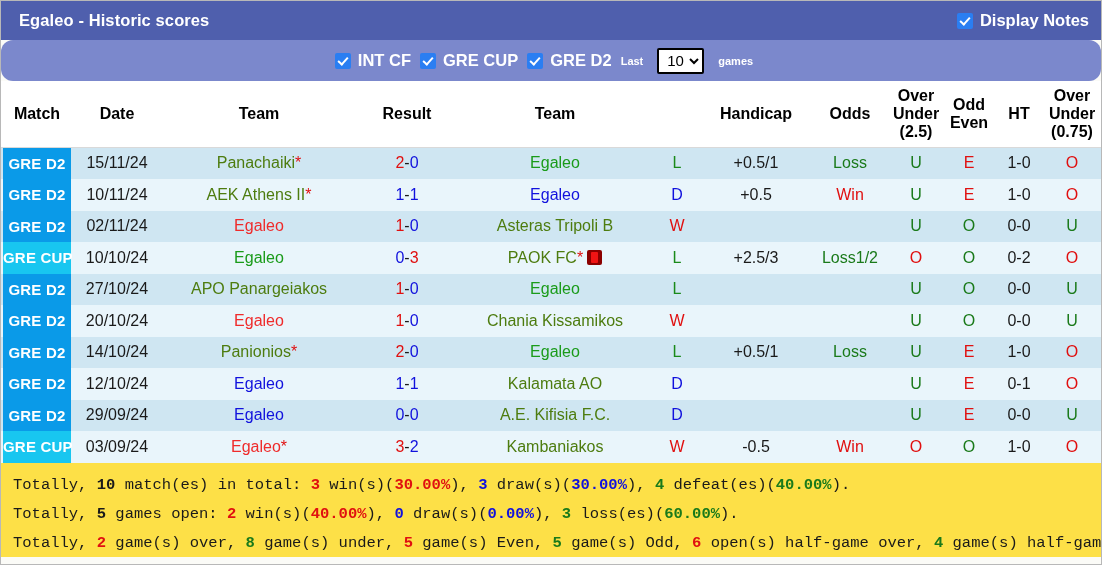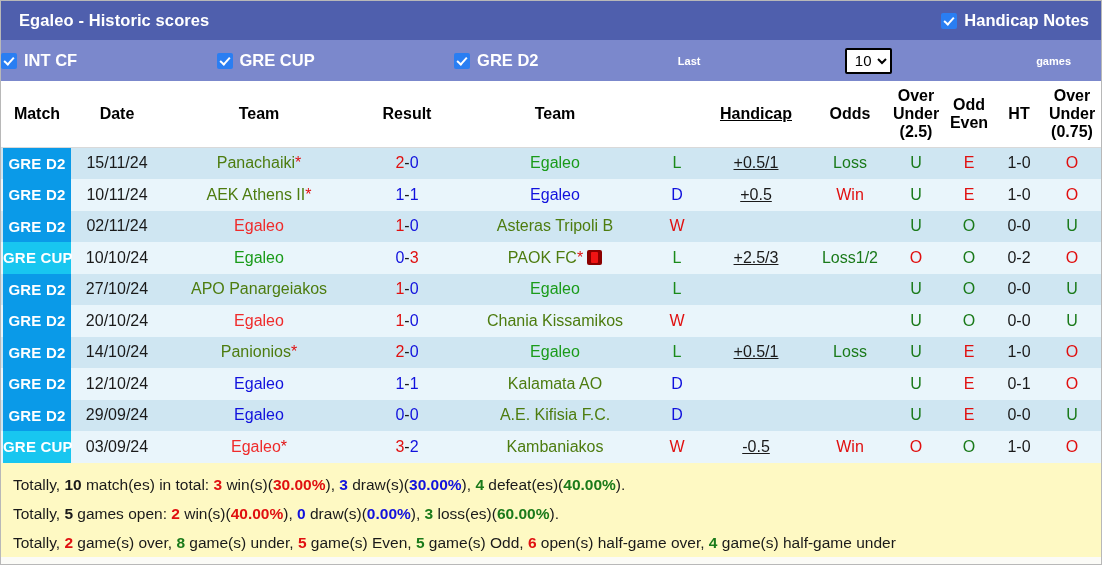--- a/index.html
+++ b/index.html
@@ -42,24 +42,25 @@
   .notes-label {
     color: #ffffff; font-size: 16.5px; font-weight: bold;
   }
 
   
   .filterbar {
     height: 41px;
     background: #7b88cc;
     display: flex;
     align-items: center;
-    justify-content: space-between;
-    padding: 0 30px 0 0;
+    justify-content: center;
+    padding: 0 14px 0 0;
     box-sizing: border-box;
     gap: 9px;
+    border-radius: 12px;
   }
   .filter-item {
     display: flex; align-items: center; gap: 7px;
   }
   .filter-label {
     color: #ffffff; font-size: 16.5px; font-weight: bold;
   }
   .last-label, .games-label {
     color: #ffffff; font-size: 11px; font-weight: bold;
   }
@@ -138,21 +139,21 @@
     letter-spacing: .2px;
   }
   .badge.d2  { background: #0a9ae8; }
   .badge.cup { background: #18c6f0; }
 
   .c-date   { width: 88px; }
   .c-home   { width: 196px; }
   .c-score  { width: 100px; }
   .c-away   { width: 196px; }
   .c-res    { width: 48px; }
-  .c-hcp    { width: 110px; text-decoration: underline; }
+  .c-hcp    { width: 110px; }
   .c-odds   { width: 78px; margin-top: 12px; }
   .c-ou25   { width: 54px; }
   .c-oe     { width: 52px; }
   .c-ht     { width: 48px; }
   .c-ou075  { width: 58px; }
 
   .sc-hi { color: #e01010; }
   .sc-lo { color: #1111dd; }
   .sc-sep { color: #1a1a1a; }
 
@@ -185,38 +186,39 @@
     width: 7px; height: 11px;
     background: #f01414;
     border-radius: 1px;
   }
 
   
   .footer {
     padding: 8px 0 0 12px;
     font-size: 15.5px;
     color: #1a1a1a;
-    background: #fef9c3;
+    background: #fde047;
+    font-family: Liberation Mono, monospace;
   }
   .footer .line { padding: 4px 0; line-height: 1.35; white-space: nowrap; }
   .b { font-weight: bold; }
   .f-red   { color: #e01010; font-weight: bold; }
   .f-blue  { color: #1111dd; font-weight: bold; }
   .f-green { color: #1a7a1a; font-weight: bold; }
 </style>
 </head>
 <body>
 
 <div class="app">
 
   <div class="titlebar">
     <div class="title-text">Egaleo - Historic scores</div>
     <div class="notes-wrap">
       <span class="cb"></span>
-      <span class="notes-label">Handicap Notes</span>
+      <span class="notes-label">Display Notes</span>
     </div>
   </div>
 
   <div class="filterbar">
     <div class="filter-item">
       <span class="cb"></span>
       <span class="filter-label">INT CF</span>
     </div>
     <div class="filter-item">
       <span class="cb"></span>

